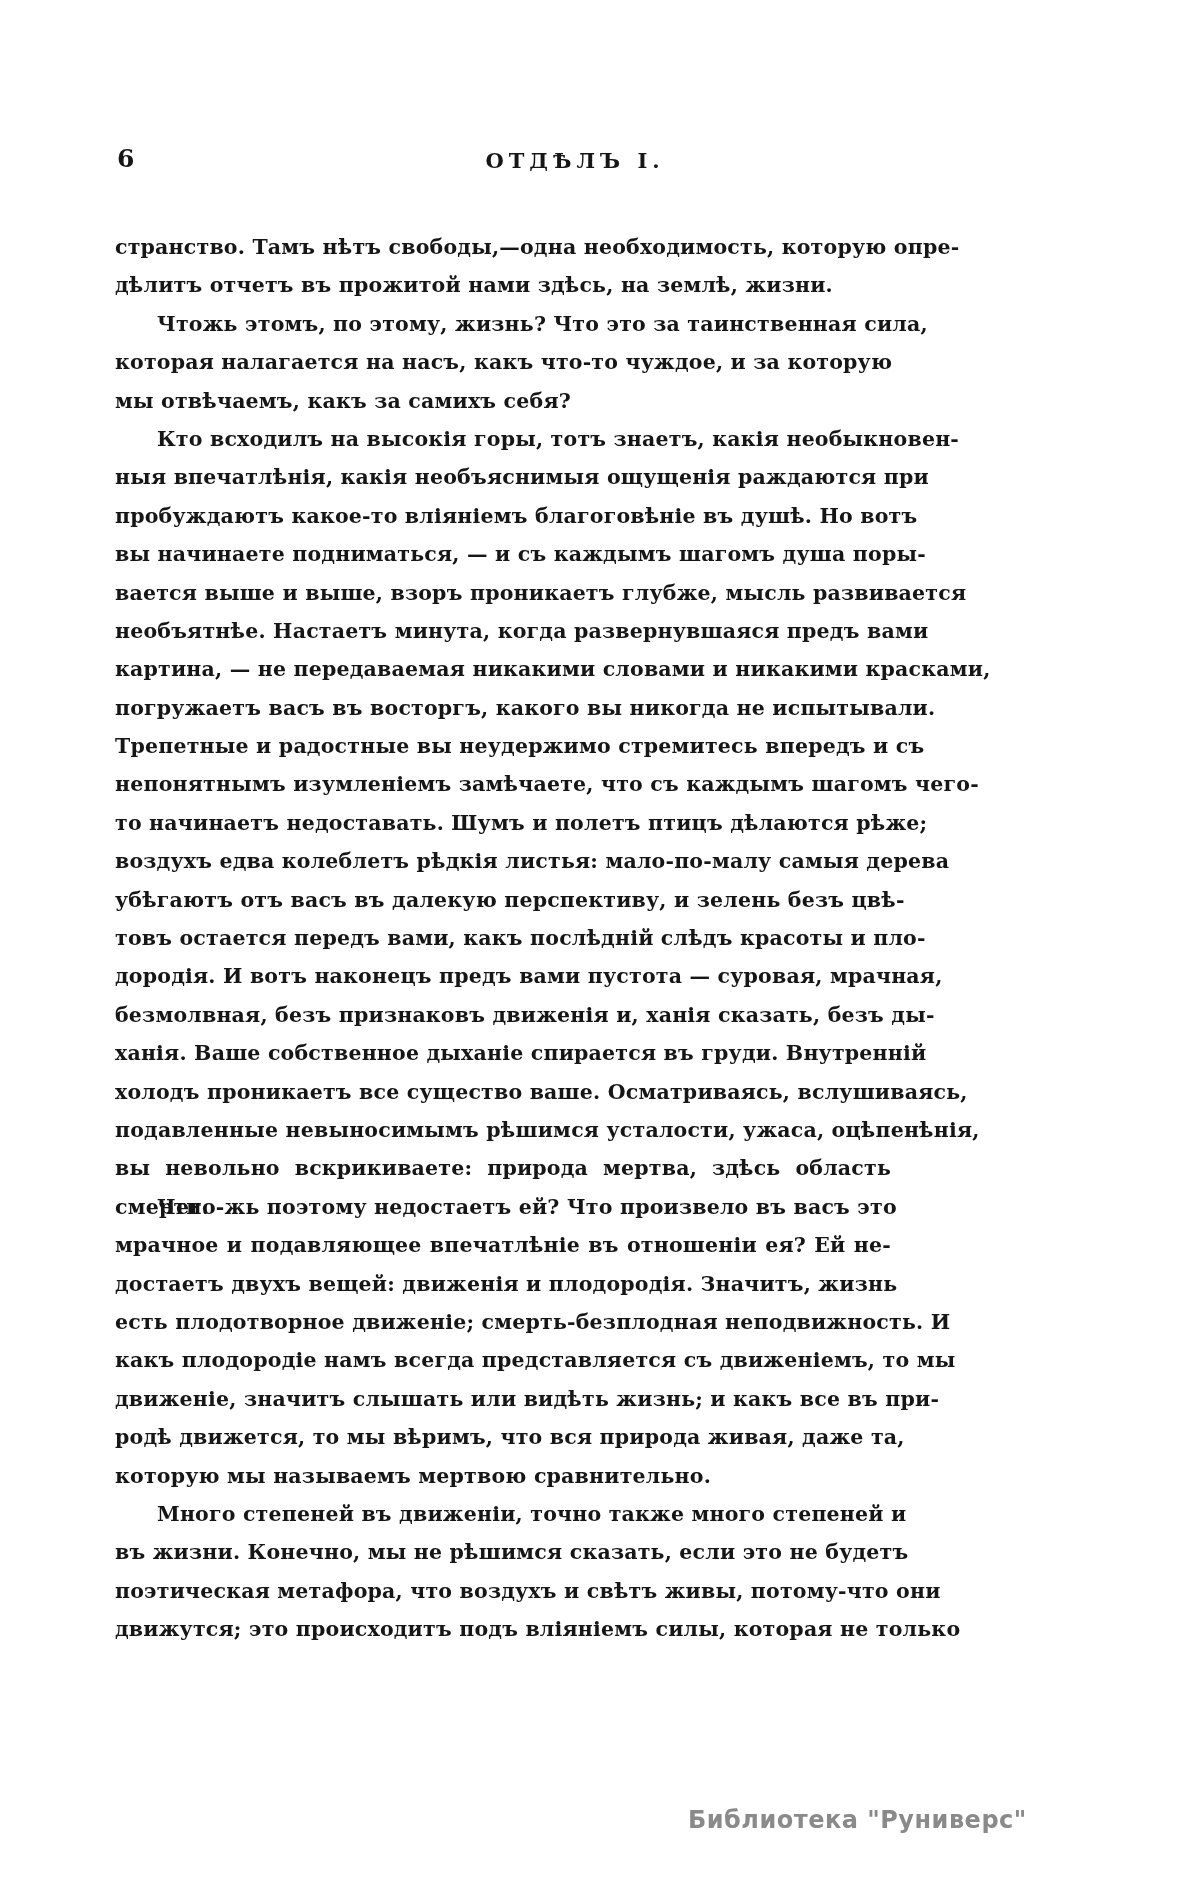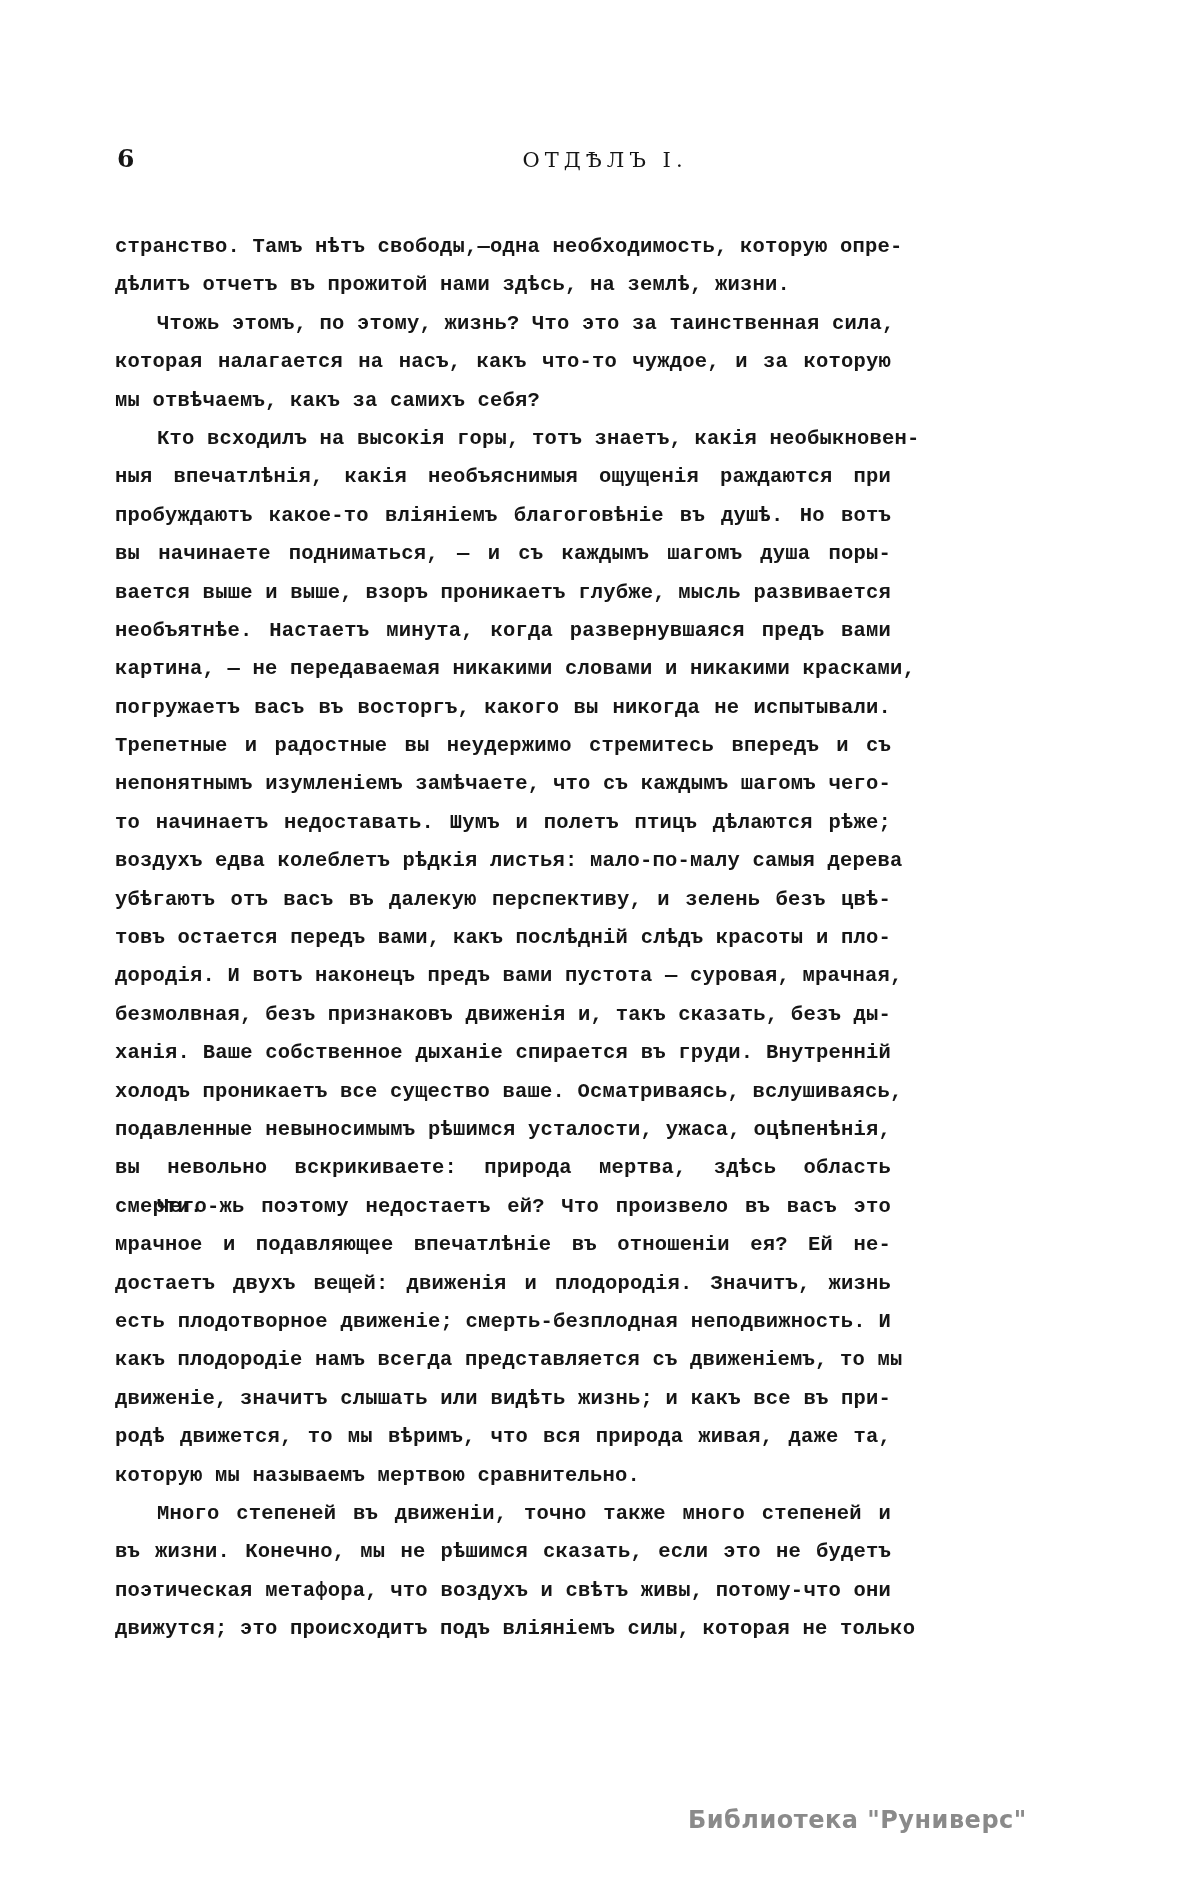--- a/index.html
+++ b/index.html
@@ -14,40 +14,38 @@
   .page-number {
     position: absolute;
     left: 117px; top: 144px;
     font-size: 25px; font-weight: 700;
     letter-spacing: 1px;
   }
   .running-header {
     position: absolute;
     left: 575px; top: 148px;
     transform: translateX(-50%);
-    font-size: 21px; font-weight: 400;
+    font-size: 21px; font-weight: 700;
     letter-spacing: 5px;
     white-space: nowrap;
-    margin-left: 30px;
   }
   .text-block {
     position: absolute;
     left: 115px; top: 228px;
     width: 776px;
   }
   .line {
     font-size: 20.5px;
     font-weight: 700;
     line-height: 38.4px;
     height: 38.4px;
     white-space: nowrap;
     text-align: justify;
     text-align-last: justify;
     letter-spacing: 0.2px;
-    font-family: Liberation Mono, monospace;
   }
   .line.end { text-align-last: left; white-space: normal; }
   .line.indent { text-indent: 42px; }
   .watermark {
     position: absolute;
     left: 688px; top: 1806px;
     font-family: "DejaVu Sans", sans-serif;
     font-size: 24px; font-weight: 700;
     letter-spacing: 0.5px;
     white-space: nowrap;
@@ -75,21 +73,21 @@
     <div class="line">необъятнѣе. Настаетъ минута, когда развернувшаяся предъ вами</div>
     <div class="line">картина, — не передаваемая никакими словами и никакими красками,</div>
     <div class="line">погружаетъ васъ въ восторгъ, какого вы никогда не испытывали.</div>
     <div class="line">Трепетные и радостные вы неудержимо стремитесь впередъ и съ</div>
     <div class="line">непонятнымъ изумленіемъ замѣчаете, что съ каждымъ шагомъ чего-</div>
     <div class="line">то начинаетъ недоставать. Шумъ и полетъ птицъ дѣлаются рѣже;</div>
     <div class="line">воздухъ едва колеблетъ рѣдкія листья: мало-по-малу самыя дерева</div>
     <div class="line">убѣгаютъ отъ васъ въ далекую перспективу, и зелень безъ цвѣ-</div>
     <div class="line">товъ остается передъ вами, какъ послѣдній слѣдъ красоты и пло-</div>
     <div class="line">дородія. И вотъ наконецъ предъ вами пустота — суровая, мрачная,</div>
-    <div class="line">безмолвная, безъ признаковъ движенія и, такъ сказать, безъ ды-</div>
+    <div class="line">безмолвная, безъ признаковъ движенія и, ханія сказать, безъ ды-</div>
     <div class="line">ханія. Ваше собственное дыханіе спирается въ груди. Внутренній</div>
     <div class="line">холодъ проникаетъ все существо ваше. Осматриваясь, вслушиваясь,</div>
     <div class="line">подавленные невыносимымъ рѣшимся усталости, ужаса, оцѣпенѣнія,</div>
     <div class="line end">вы невольно вскрикиваете: природа мертва, здѣсь область смерти.</div>
     <div class="line indent">Чего-жь поэтому недостаетъ ей? Что произвело въ васъ это</div>
     <div class="line">мрачное и подавляющее впечатлѣніе въ отношеніи ея? Ей не-</div>
     <div class="line">достаетъ двухъ вещей: движенія и плодородія. Значитъ, жизнь</div>
     <div class="line">есть плодотворное движеніе; смерть-безплодная неподвижность. И</div>
     <div class="line">какъ плодородіе намъ всегда представляется съ движеніемъ, то мы</div>
     <div class="line">движеніе, значитъ слышать или видѣть жизнь; и какъ все въ при-</div>

